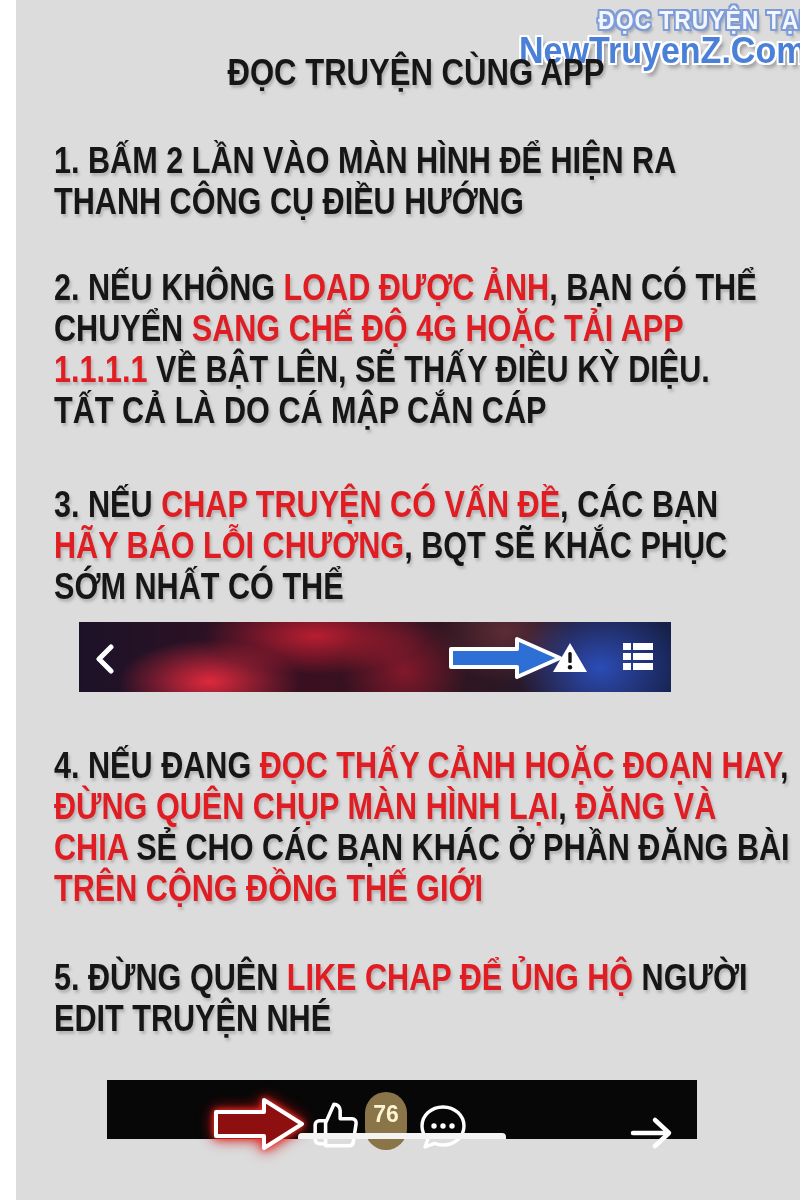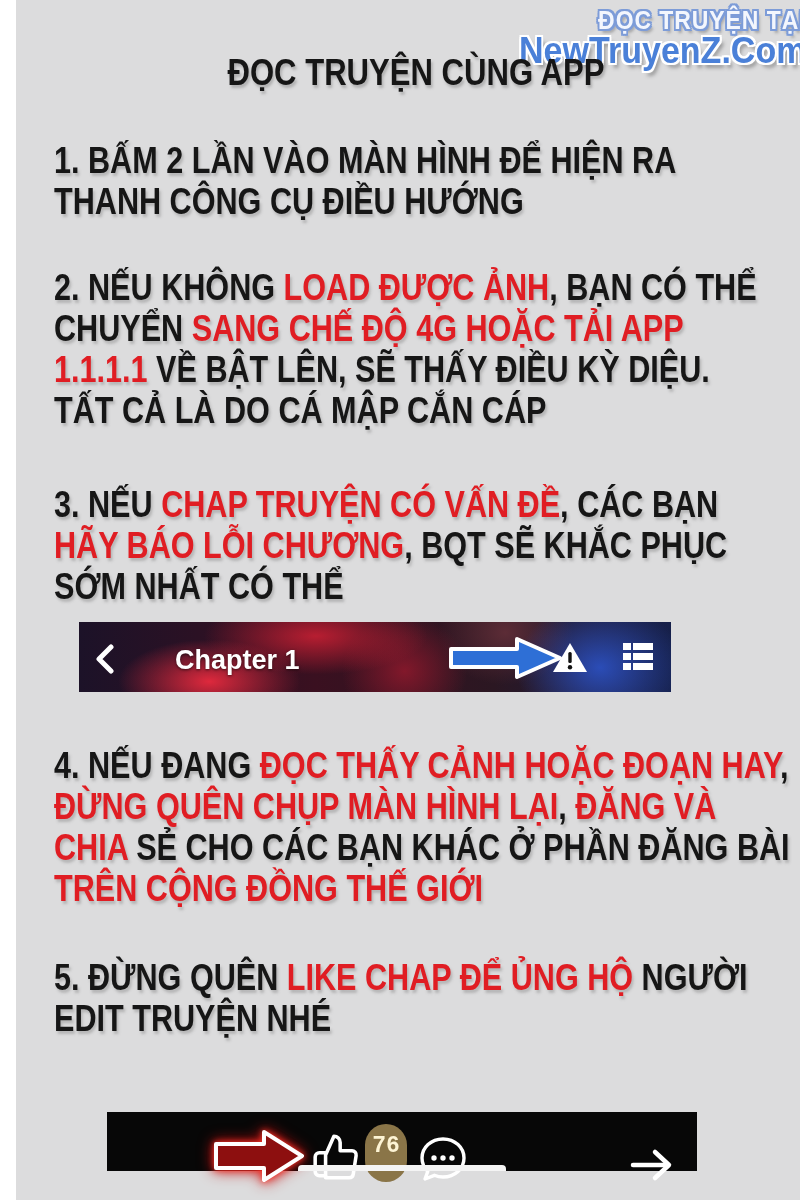--- a/index.html
+++ b/index.html
@@ -39,21 +39,21 @@
       radial-gradient(ellipse 90px 70px at 72% 15%, rgba(95,45,55,.95), transparent 75%),
       linear-gradient(90deg,#1c1228,#3a1020 40%,#2b1722 70%,#16204a);}
   .chapter-back{position:absolute; left:15px; top:22px;}
   .chapter-title{position:absolute; left:96px; top:23px; font-size:27px; font-weight:600; color:#fff;
     text-shadow:0 1px 3px rgba(0,0,0,.6);}
   .chapter-arrow{position:absolute; left:368px; top:14px;}
   .chapter-warning{position:absolute; left:472px; top:19px;}
   .chapter-menu{position:absolute; left:544px; top:21px;}
 
   
-  .bottom-bar{position:absolute; left:91px; top:1112px; width:590px; height:59px; background:var(--bar_bg);font-family:Liberation Mono, monospace;}
+  .bottom-bar{position:absolute; left:91px; top:1080px; width:590px; height:59px; background:var(--bar_bg);}
   .red-arrow{position:absolute; left:105px; top:15px;
     filter:drop-shadow(0 0 3px #ff3b2f) drop-shadow(0 0 7px #c40d0d);}
   .like-icon{position:absolute; left:204px; top:20px;}
   .like-badge{position:absolute; left:258px; top:12px; width:42px; height:58px; border-radius:21px;
     background:var(--badge); color:#fdf4d4; font-size:23px; font-weight:700; text-align:center; padding-top:9px;}
   .comment-icon{position:absolute; left:310px; top:23px;}
   .next-icon{position:absolute; left:522px; top:34px;}
   .home-strip{position:absolute; left:191px; bottom:0; width:208px; height:6px; background:#f4f4f4;
     border-radius:4px 4px 0 0;}
 </style>
@@ -94,21 +94,20 @@
       <div class="tline"><span class="seg-k">5. ĐỪNG QUÊN </span><span class="seg-r">LIKE CHAP ĐỂ ỦNG HỘ</span><span class="seg-k"> NGƯỜI</span></div>
       <div class="tline"><span class="seg-k">EDIT TRUYỆN NHÉ</span></div>
     </div>
 
   <div class="chapter-bar">
     <span class="chapter-back">
       <svg width="22" height="30" viewBox="0 0 22 30">
           <polyline points="17,3 5,15 17,27" fill="none" stroke="#fff" stroke-width="5" stroke-linecap="round" stroke-linejoin="round"></polyline>
         </svg>
     </span>
-    <span class="chapter-title">Chapter 1</span>
     <span class="chapter-arrow">
       <svg width="118" height="44" viewBox="0 0 118 44">
           <polygon points="4,13 70,13 70,3 113,22 70,41 70,31 4,31" fill="#2e6fd6" stroke="#fff" stroke-width="4" stroke-linejoin="round"></polygon>
         </svg>
     </span>
     <span class="chapter-warning">
       <svg width="38" height="34" viewBox="0 0 38 34">
           <polygon points="19,2 36,31 2,31" fill="#fff"></polygon>
           <rect x="17.3" y="11" width="3.4" height="11" rx="1.5" fill="#111"></rect>
           <circle cx="19" cy="26.2" r="2.2" fill="#111"></circle>

